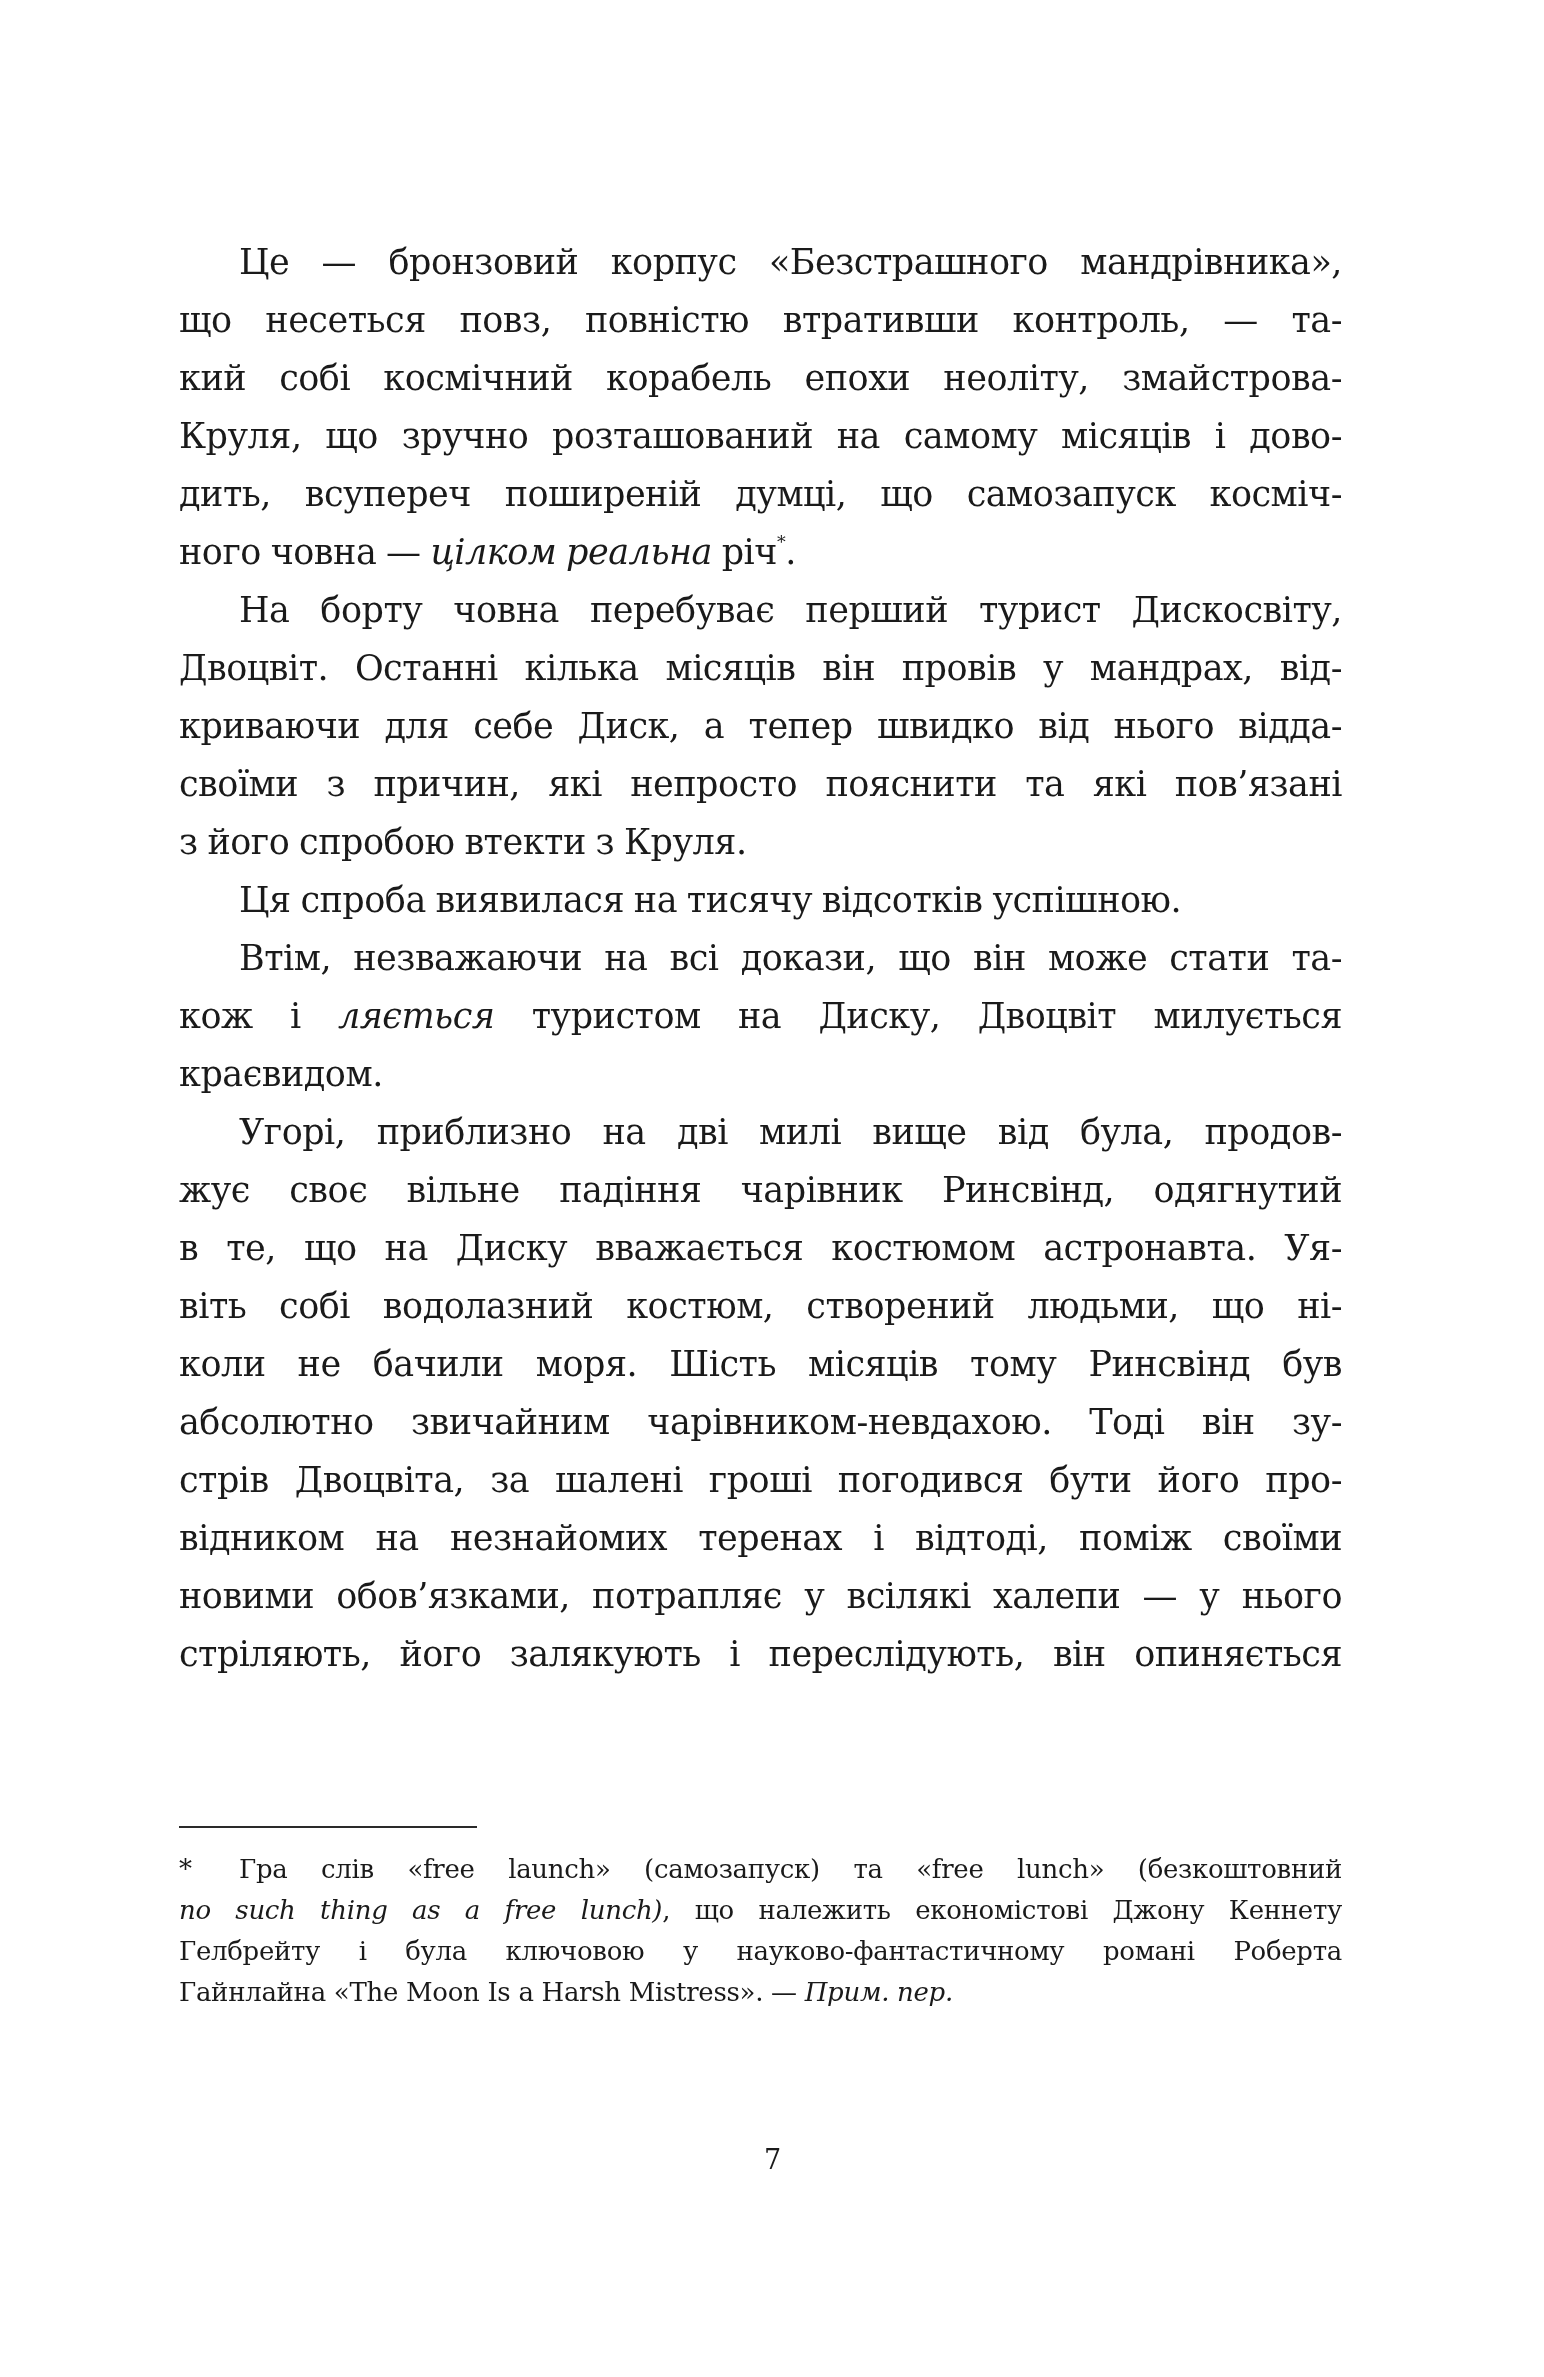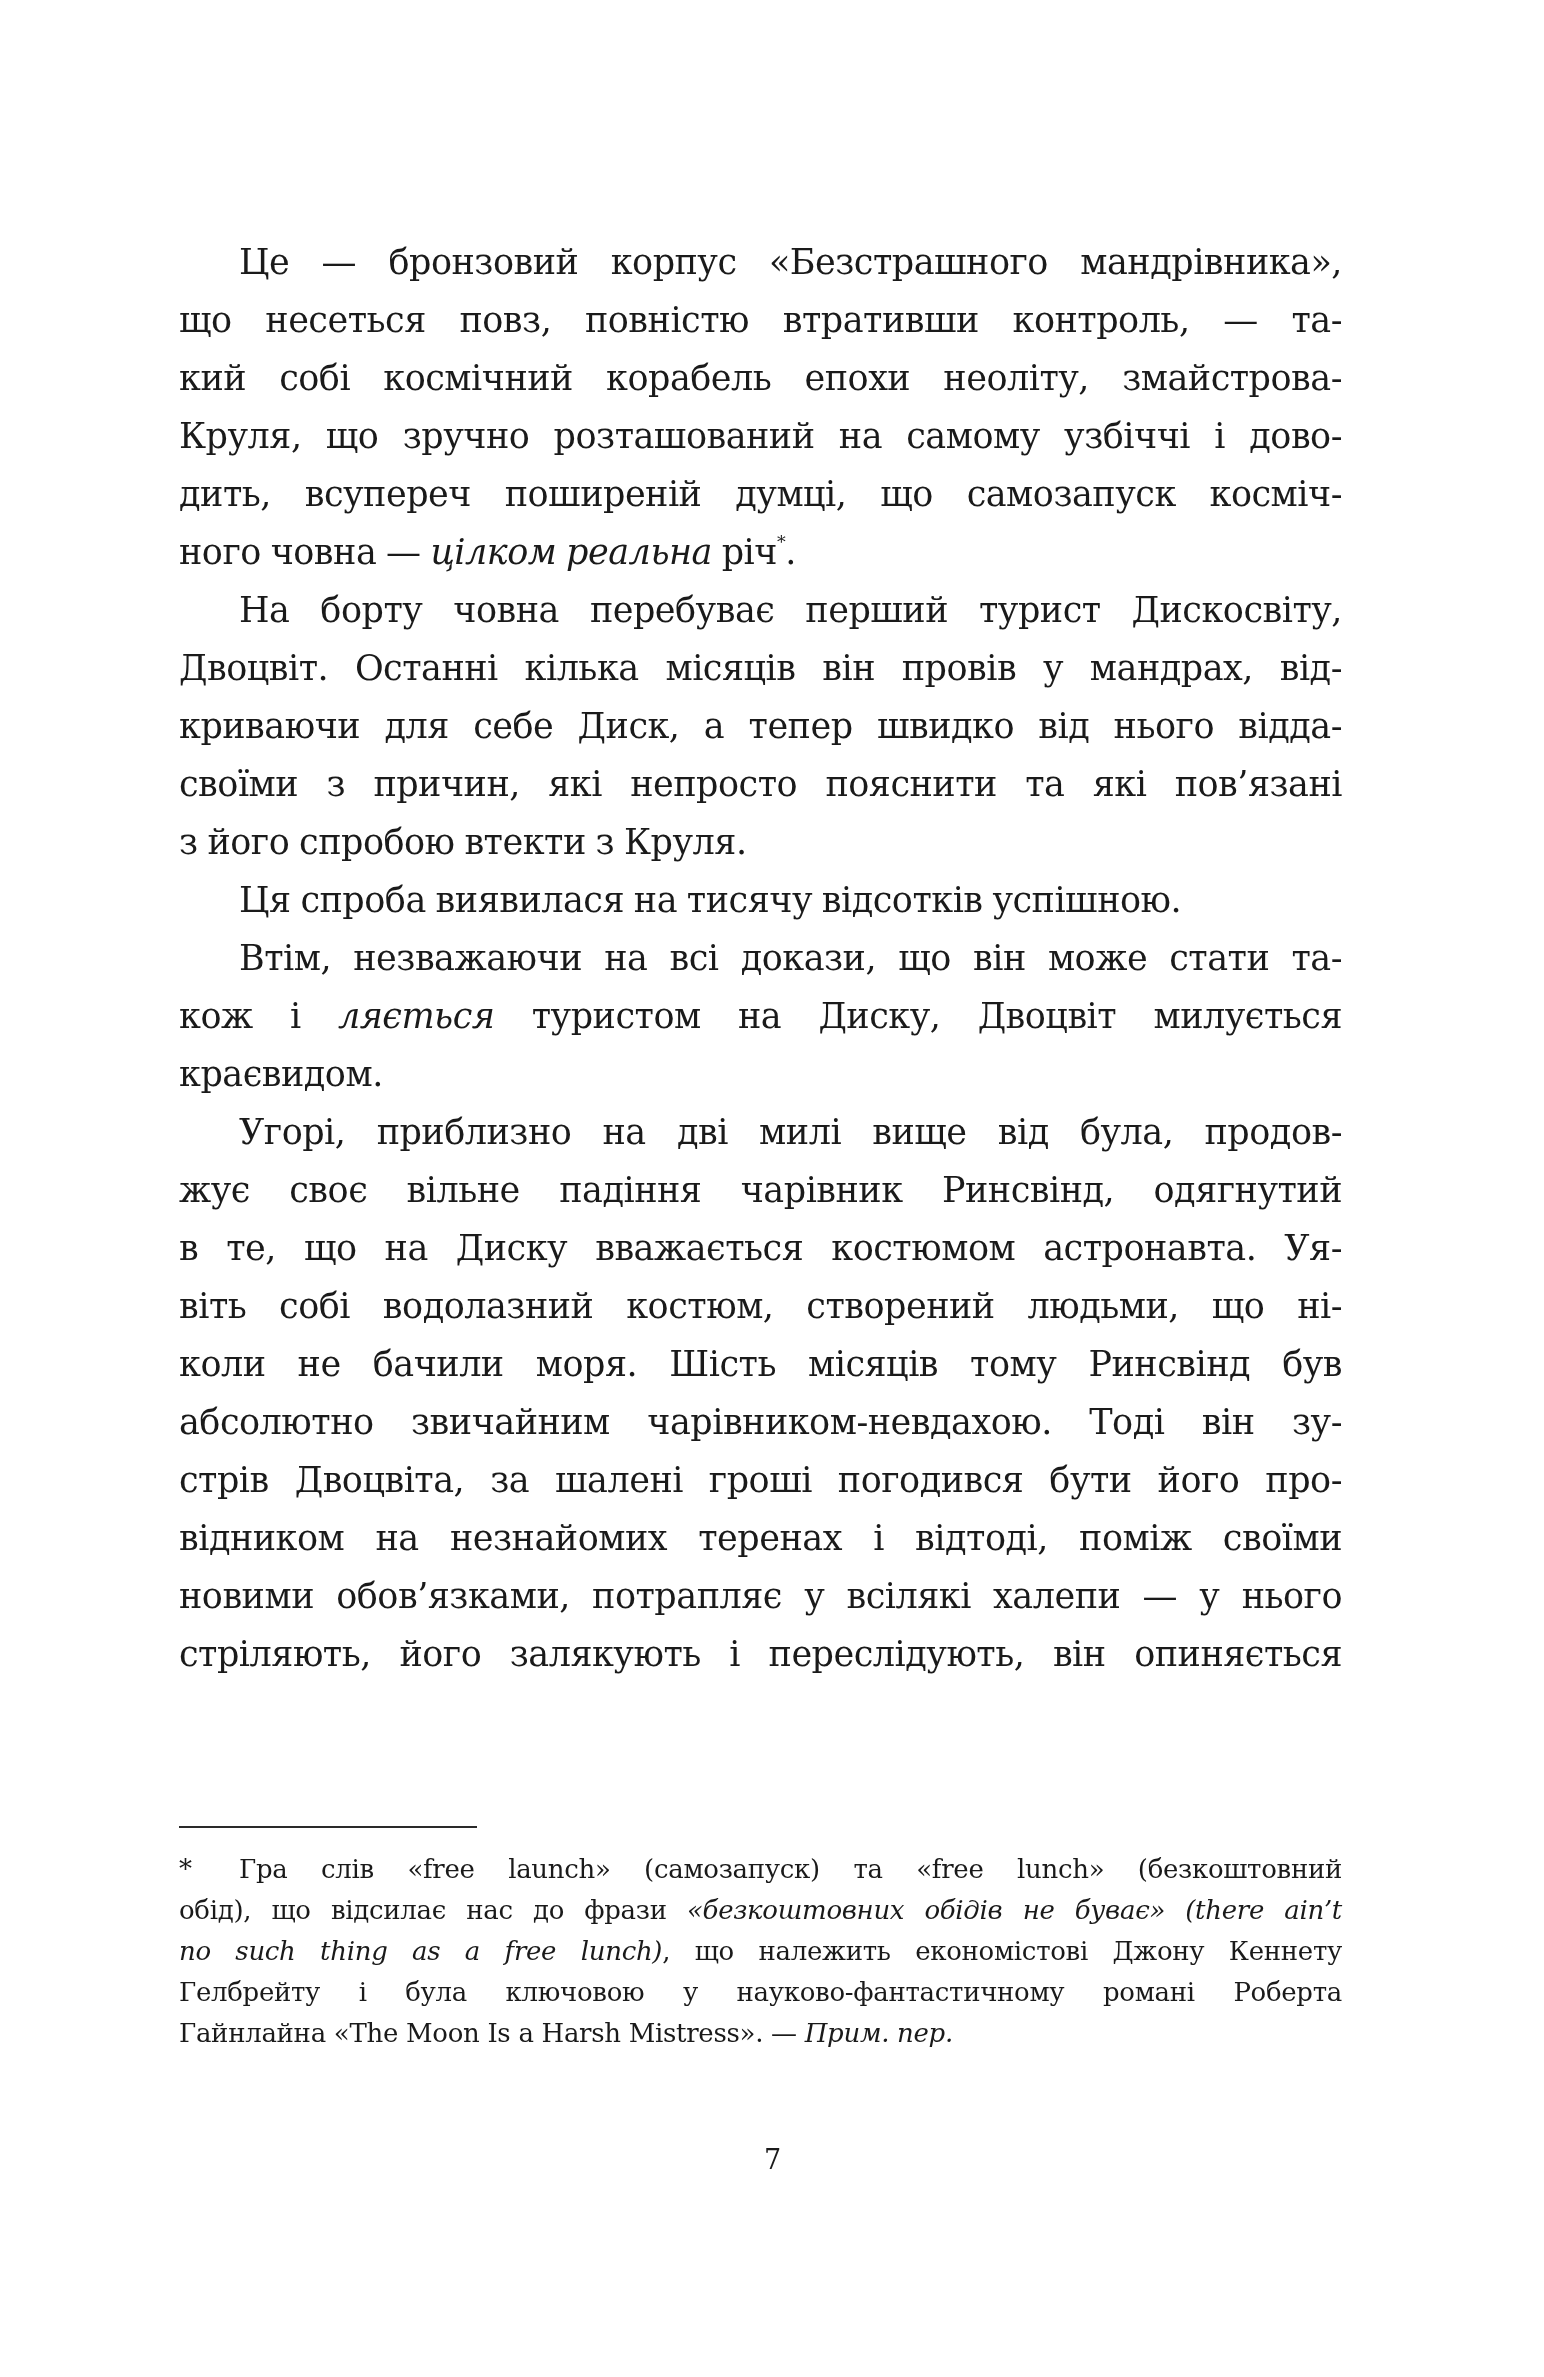--- a/index.html
+++ b/index.html
@@ -27,21 +27,21 @@
                  font-size: 27px; line-height: 40px; color: #1a1a1a; }
 </style>
 </head>
 <body>
 
 <div class="page">
   <div class="body-text" id="body-text">
       <div class="line indent"><span>Це — бронзовий корпус «Безстрашного мандрівника»,</span></div>
       <div class="line"><span>що несеться повз, повністю втративши контроль, — та-</span></div>
       <div class="line"><span>кий собі космічний корабель епохи неоліту, змайстрова-</span></div>
-      <div class="line"><span>Круля, що зручно розташований на самому узбіччі і дово-</span></div>
+      <div class="line"><span>Круля, що зручно розташований на самому місяців і дово-</span></div>
       <div class="line"><span>дить, всупереч поширеній думці, що самозапуск косміч-</span></div>
       <div class="line last"><span>ного човна — </span><span class="it">цілком реальна</span><span> річ</span><sup>*</sup><span>.</span></div>
       <div class="line indent"><span>На борту човна перебуває перший турист Дискосвіту,</span></div>
       <div class="line"><span>Двоцвіт. Останні кілька місяців він провів у мандрах, від-</span></div>
       <div class="line"><span>криваючи для себе Диск, а тепер швидко від нього відда-</span></div>
       <div class="line"><span>своїми з причин, які непросто пояснити та які пов’язані</span></div>
       <div class="line last"><span>з його спробою втекти з Круля.</span></div>
       <div class="line indent last"><span>Ця спроба виявилася на тисячу відсотків успішною.</span></div>
       <div class="line indent"><span>Втім, незважаючи на всі докази, що він може стати та-</span></div>
       <div class="line"><span>кож і </span><span class="it">ляється</span><span> туристом на Диску, Двоцвіт милується</span></div>
@@ -56,20 +56,19 @@
       <div class="line"><span>відником на незнайомих теренах і відтоді, поміж своїми</span></div>
       <div class="line"><span>новими обов’язками, потрапляє у всілякі халепи — у нього</span></div>
       <div class="line"><span>стріляють, його залякують і переслідують, він опиняється</span></div>
     </div>
   <div class="rule"></div>
   <div class="footnote" id="footnote">
       <div class="fn-line fn-first">
         <span class="fn-mark">*</span>
         <span class="fn-rest"><span>Гра слів «free launch» (самозапуск) та «free lunch» (безкоштовний</span></span>
       </div>
-      <div class="fn-line"><span>обід), що відсилає нас до фрази </span><span class="it">«безкоштовних обідів не буває» (there ain’t</span></div>
       <div class="fn-line"><span class="it">no such thing as a free lunch)</span><span>, що належить економістові Джону Кеннету</span></div>
       <div class="fn-line"><span>Гелбрейту і була ключовою у науково-фантастичному романі Роберта</span></div>
       <div class="fn-line last"><span>Гайнлайна «The Moon Is a Harsh Mistress». — </span><span class="it">Прим. пер.</span></div>
     </div>
   <div class="page-number">7</div>
 </div>
 
 
 </body></html>

